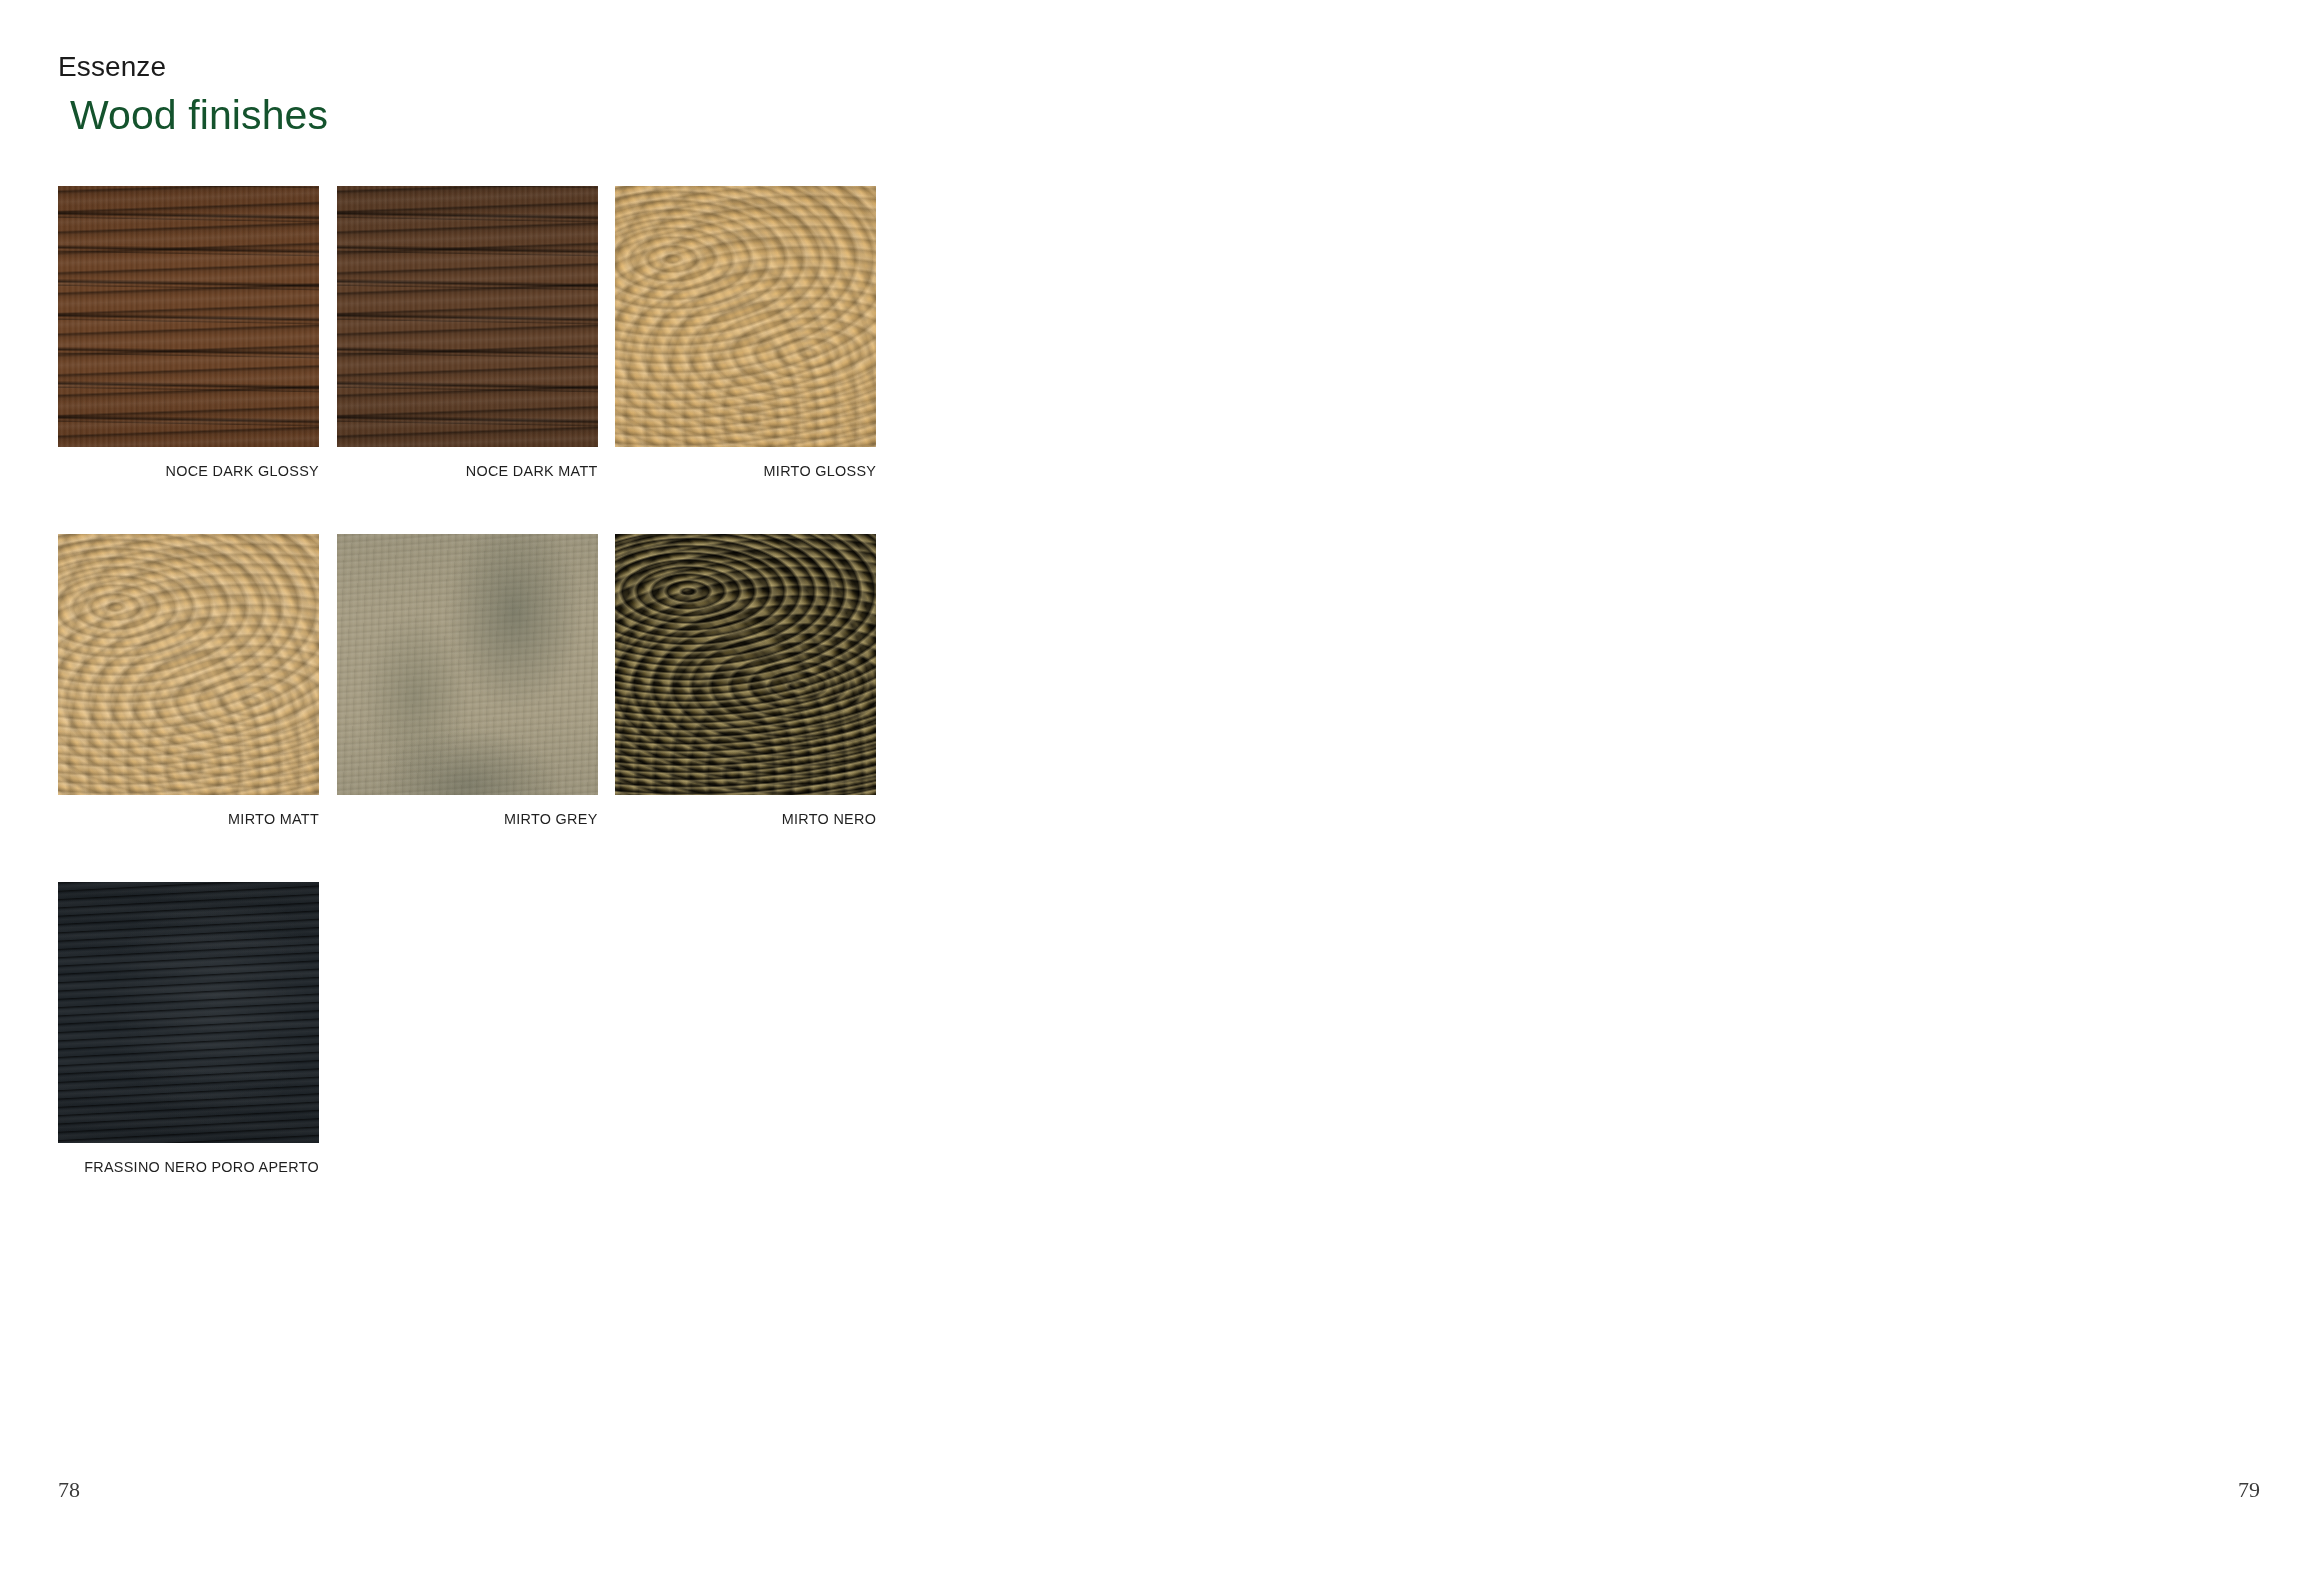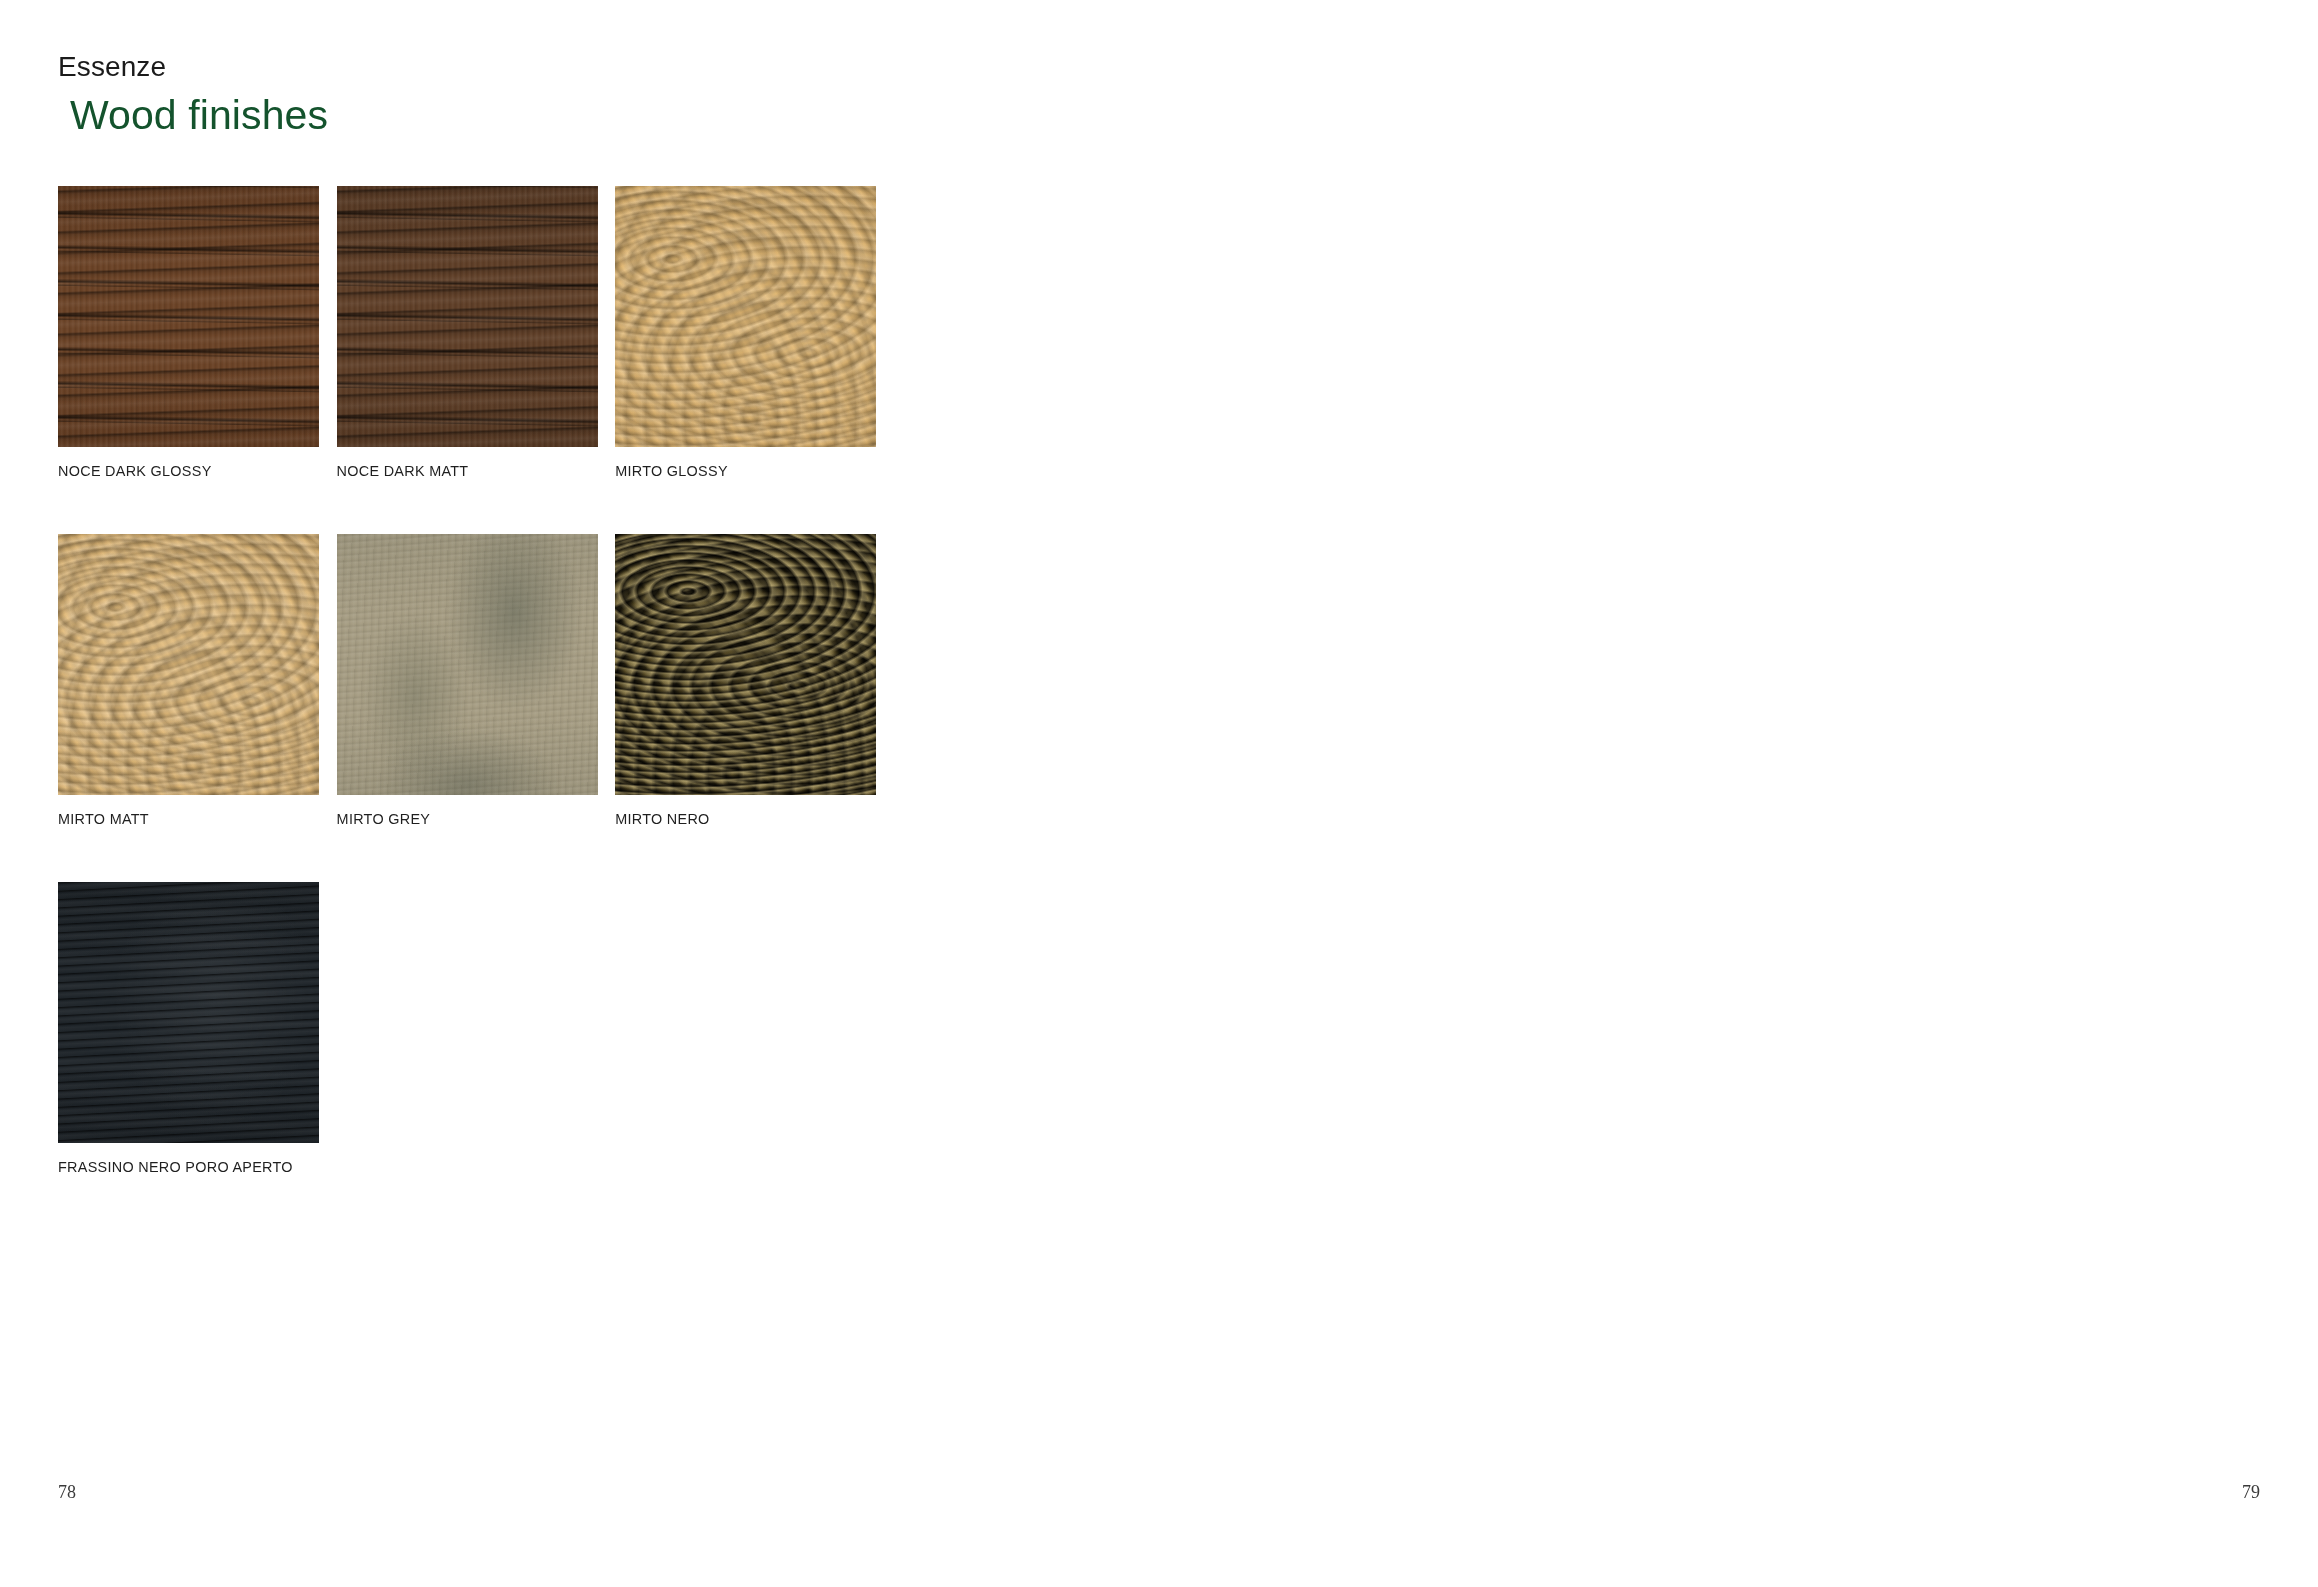--- a/index.html
+++ b/index.html
@@ -79,20 +79,21 @@
     overflow: hidden;
   }
   .swatch-label {
     display: block;
     margin-top: 16px;
     font-size: 14.4px;
     letter-spacing: 0.3px;
     color: #1f1f1f;
     font-weight: 400;
     white-space: nowrap;
+    text-align: right;
   }
 
   
   .tex {
     position: absolute;
     inset: 0;
   }
 
   
   .grain-stripe {
@@ -230,21 +231,21 @@
         rgba(0,0,0,0.00) 26px
       ),
       radial-gradient(ellipse 148px 186px at 60% 45%, rgba(255,255,255,0.05), rgba(0,0,0,0) 70%);
   }
 
   
   .folio {
     position: absolute;
     bottom: 85px;
     font-family: "Liberation Serif", serif;
-    font-size: 18px;
+    font-size: 22px;
     color: #3a3a3a;
   }
   .folio.left  { left: 58px; }
   .folio.right { right: 58px; }
 </style>
 </head>
 <body>
 
 <div class="page">
 

